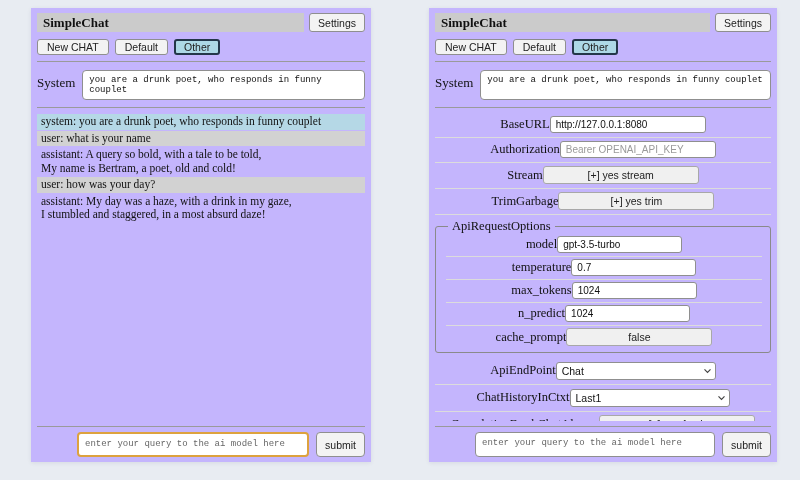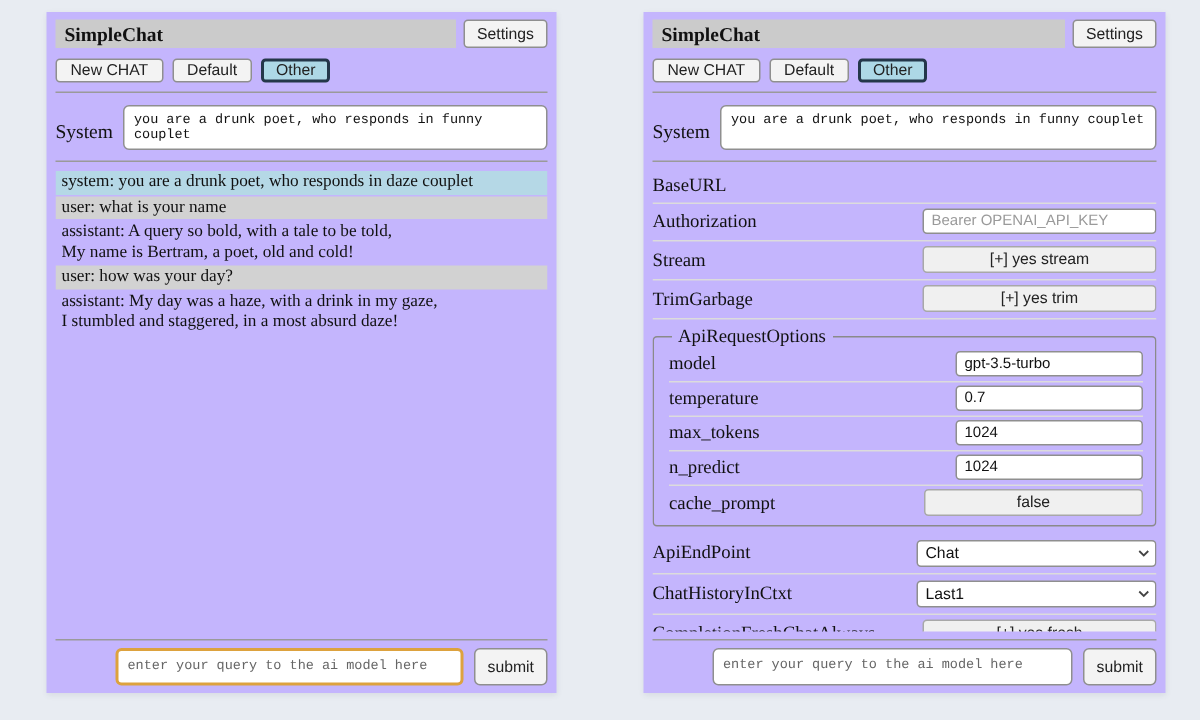--- a/index.html
+++ b/index.html
@@ -26,39 +26,39 @@
     background:#f3f3f3; border:1px solid #8f8f8f; border-radius:3px;
     padding:1px 8px; cursor:pointer; white-space:nowrap;
   }
   .sessions { display:flex; gap:6px; margin:7px 0 1px 0; flex:0 0 auto; }
   .sessions .btn { padding:1px 9px; }
   .sessions .btn.selected { background:#add8e6; border:2px solid #24374a; padding:0 8px; }
 
   hr.rule { border:none; border-top:1px solid #9a9a9a; margin:5px 0; flex:0 0 auto; }
 
   
-  .sysrow { display:flex; align-items:center; gap:7px; margin:3px 0 2px 0; flex:0 0 auto; }
+  .sysrow { display:flex; align-items:flex-start; gap:7px; margin:3px 0 2px 0; flex:0 0 auto; }
   .sysrow .lbl { font-size:13px; color:#111; padding-top:5px; }
   .sysrow textarea {
     flex:1; height:30px; resize:none; overflow:hidden;
     font-family:"Liberation Mono","DejaVu Sans Mono", monospace; font-size:9px; color:#111;
     border:1px solid #8f8f8f; border-radius:4px; padding:4px 6px; outline:none; background:#fff;
   }
 
   
   .messages { flex:1 1 auto; min-height:0; overflow:hidden; margin-top:1px; }
   .msg { font-size:11.5px; line-height:13.5px; color:#111; padding:1px 4px; margin-bottom:1px; white-space:pre-line; }
   .msg.system { background:#b5d8e6; }
   .msg.user { background:#d2d2d2; }
   .msg.assistant { background:transparent; }
 
   
   .settings { flex:1 1 auto; min-height:0; overflow:hidden; }
   .srow {
-    display:flex; align-items:center; justify-content:space-between;
+    display:flex; align-items:center; justify-content:center;
     padding:3px 0 4px 0; border-bottom:1px solid #dcdcdc; min-height:22px;
   }
   .srow .lbl { font-size:12.5px; color:#111; }
   .ctrl-input {
     width:156px; font-family:"Liberation Sans", sans-serif; font-size:10px; color:#111;
     border:1px solid #8f8f8f; border-radius:3px; padding:2px 5px; outline:none; background:#fff;
   }
   .ctrl-input::placeholder { color:#9a9a9a; }
   .ctrl-btn {
     width:156px; font-family:"Liberation Sans", sans-serif; font-size:10.5px; color:#222;
@@ -106,21 +106,21 @@
     <button class="btn">Default</button>
     <button class="btn selected">Other</button>
   </div>
   <hr class="rule">
   <div class="sysrow">
     <span class="lbl">System</span>
     <textarea spellcheck="false" style="">you are a drunk poet, who responds in funny couplet</textarea>
   </div>
   <hr class="rule">
   <div class="messages">
-    <div class="msg system">system: you are a drunk poet, who responds in daze couplet</div>
+    <div class="msg system">system: you are a drunk poet, who responds in funny couplet</div>
     <div class="msg user">user: what is your name</div>
     <div class="msg assistant">assistant: A query so bold, with a tale to be told,
 My name is Bertram, a poet, old and cold!</div>
     <div class="msg user">user: how was your day?</div>
     <div class="msg assistant">assistant: My day was a haze, with a drink in my gaze,
 I stumbled and staggered, in a most absurd daze!</div>
   </div>
   <hr class="rule">
   <div class="qrow">
     <textarea class="focused" spellcheck="false" placeholder="enter your query to the ai model here" style=""></textarea>
@@ -142,20 +142,21 @@
   <div class="sysrow">
     <span class="lbl">System</span>
     <textarea spellcheck="false" style="">you are a drunk poet, who responds in funny couplet</textarea>
   </div>
   <hr class="rule">
 
   <div class="settings">
 
     <div class="srow">
       <span class="lbl">BaseURL</span>
+      <input class="ctrl-input" type="text" value="http://127.0.0.1:8080" style="">
     </div>
 
     <div class="srow">
       <span class="lbl">Authorization</span>
       <input class="ctrl-input" type="text" placeholder="Bearer OPENAI_API_KEY" style="">
     </div>
 
     <div class="srow">
       <span class="lbl">Stream</span>
       <button class="ctrl-btn">[+] yes stream</button>

